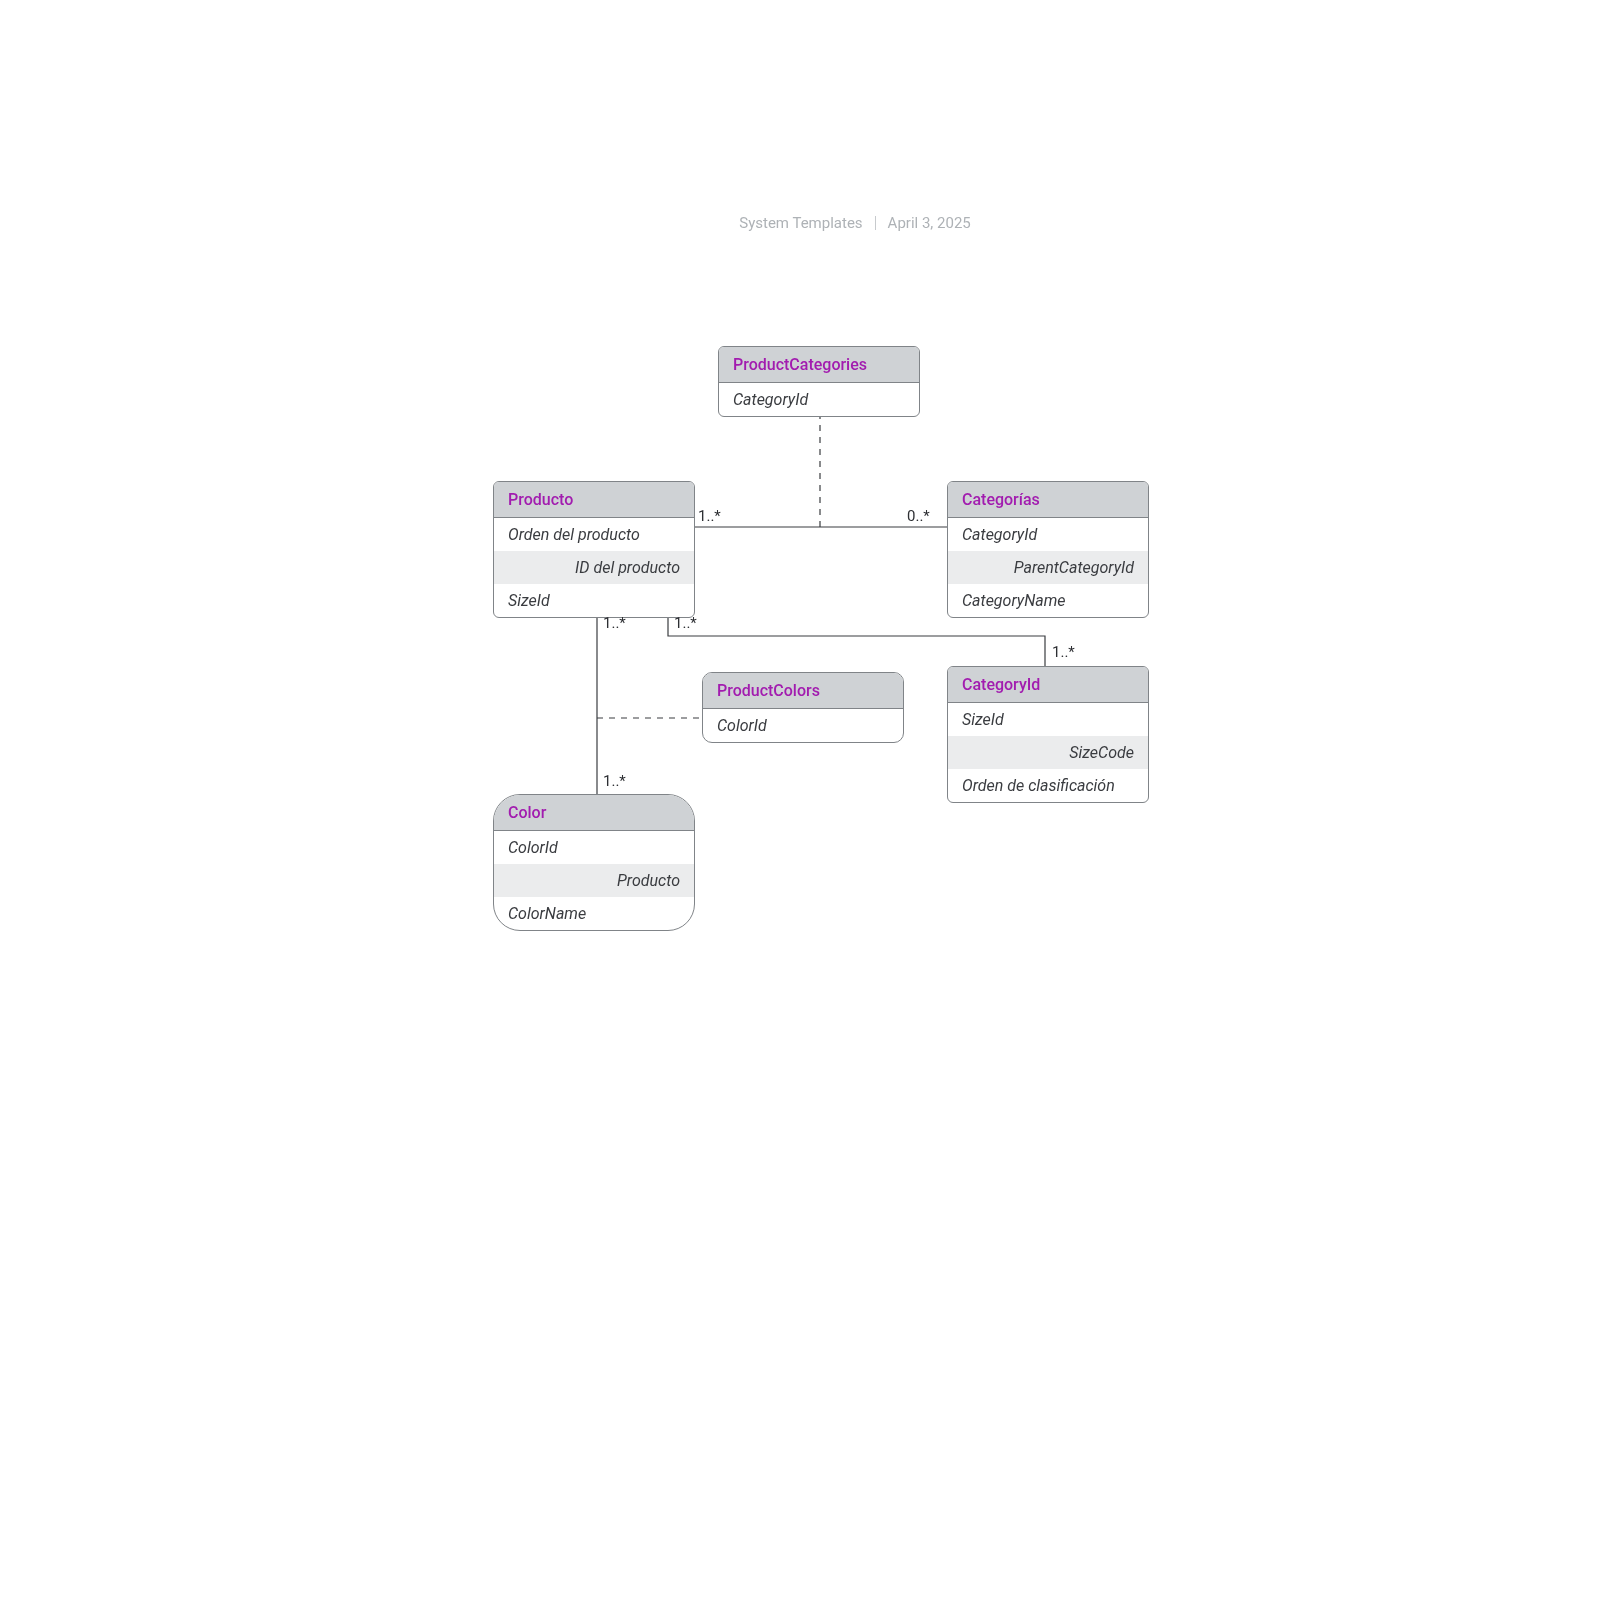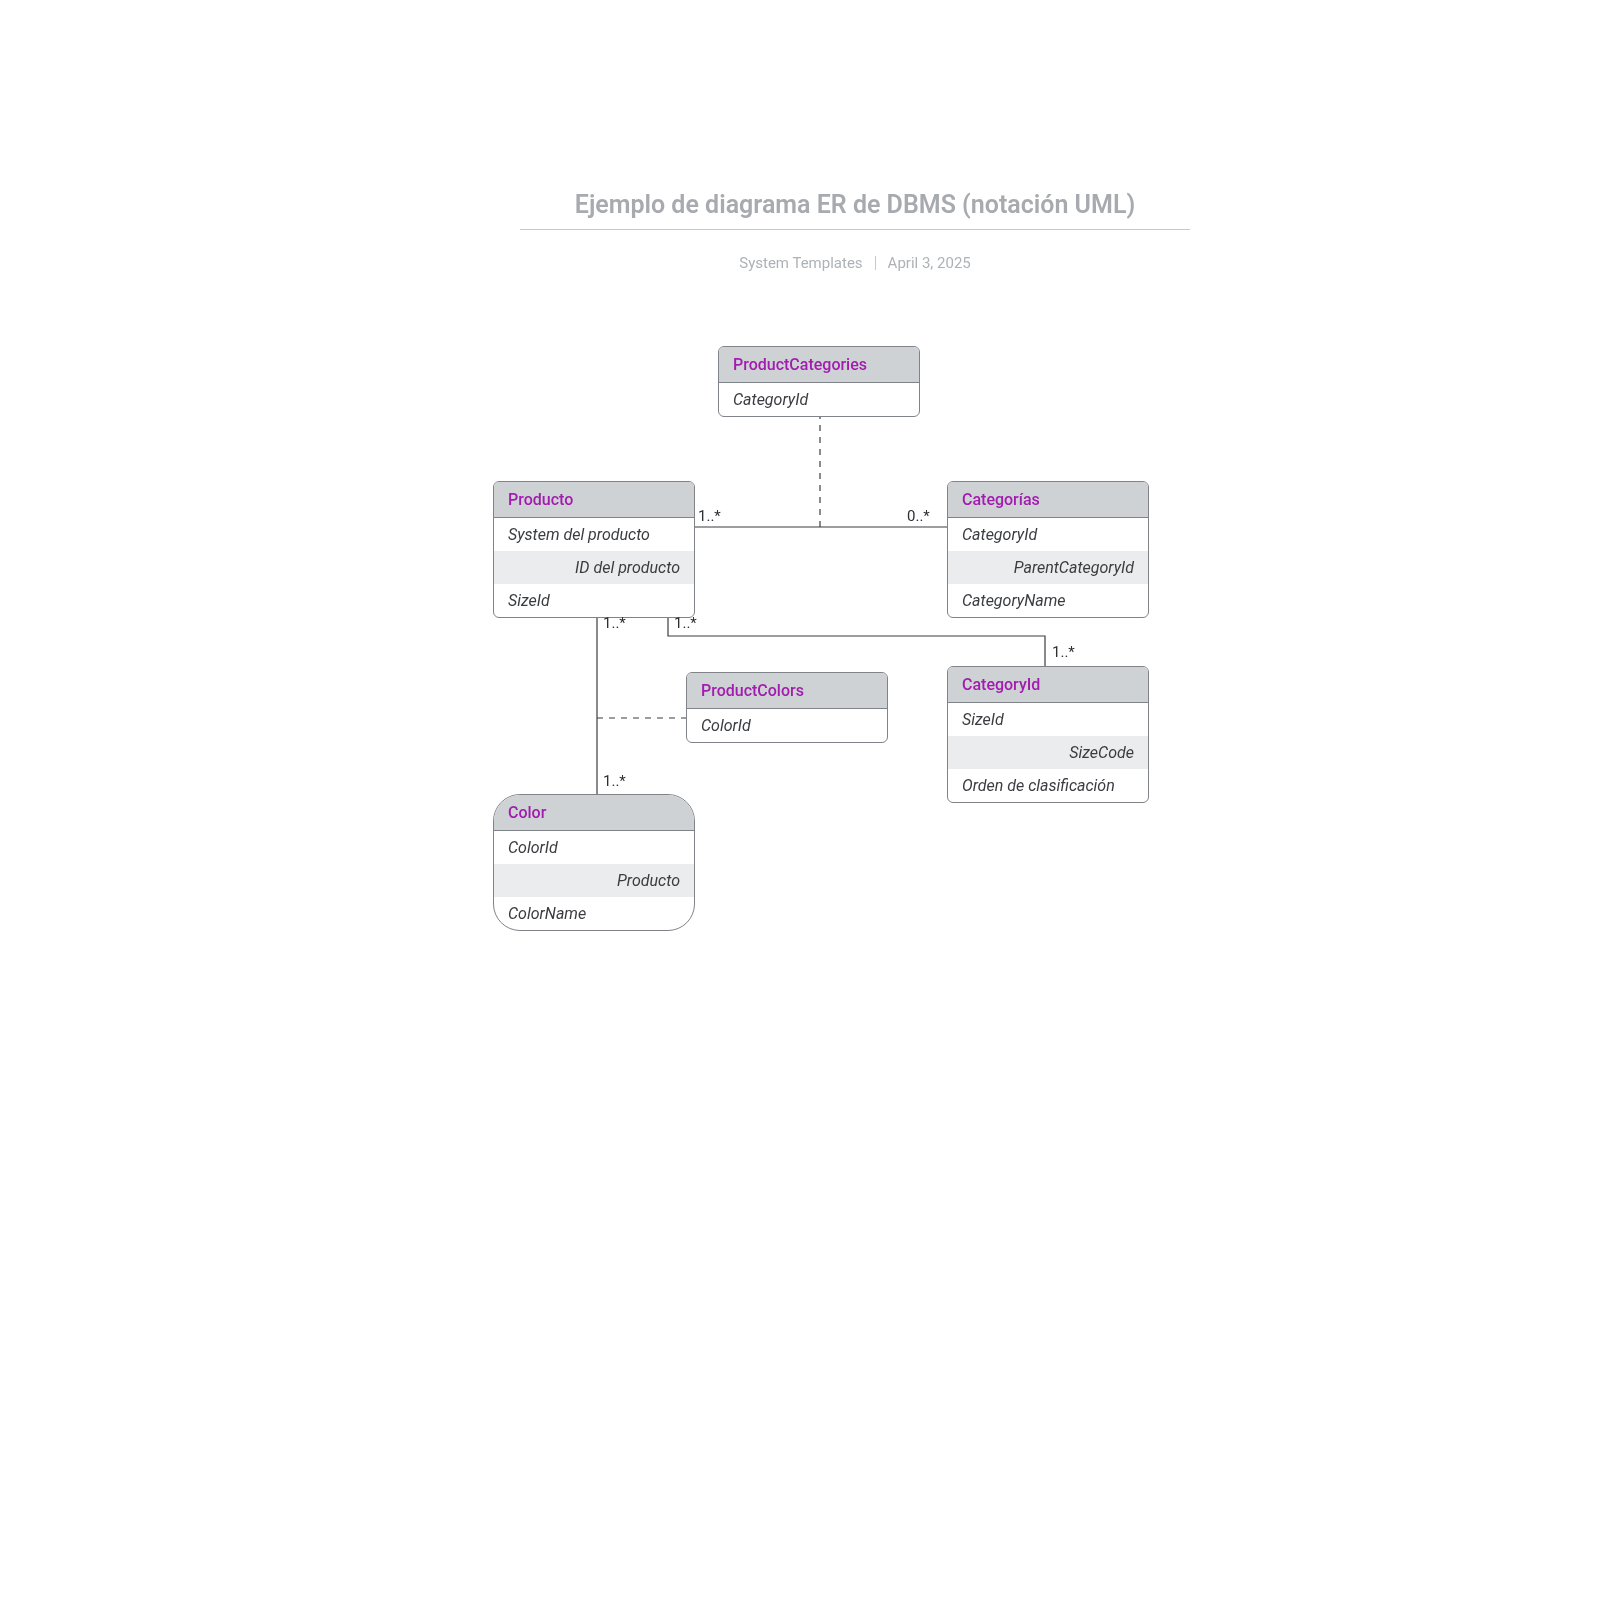--- a/index.html
+++ b/index.html
@@ -13,21 +13,20 @@
   .entity .erow{padding:7px 14px;color:#3a3c40;font-style:italic;}
   .entity .erow.alt{background:#ebeced;text-align:right;}
   svg.lines{position:absolute;left:0;top:0;width:1599px;height:1599px;pointer-events:none;}
   .mult{position:absolute;font-size:15px;color:#2d2f33;}
 </style>
 </head>
 <body>
 <div class="canvas">
 
 <div class="header">
-  <div class="title">Ejemplo de diagrama ER de DBMS (notación UML)</div>
   <div class="meta">
     <span>System Templates</span>
     <span class="divider"></span>
     <span>April 3, 2025</span>
   </div>
 </div>
 
 <svg class="lines">
 
   <line x1="693" y1="527" x2="947" y2="527" stroke="#3a3c40" stroke-width="1.2"></line>
@@ -41,33 +40,33 @@
   <line x1="597" y1="718" x2="717" y2="718" stroke="#3a3c40" stroke-width="1.2" stroke-dasharray="6 6"></line>
 </svg>
 
 <div class="entity" style="left:718px;top:346px;width:200px;">
   <div class="ehdr">ProductCategories</div>
   <div class="erow">CategoryId</div>
 </div>
 
 <div class="entity" style="left:493px;top:481px;width:200px;">
   <div class="ehdr">Producto</div>
-  <div class="erow">System del producto</div>
+  <div class="erow">Orden del producto</div>
   <div class="erow alt">ID del producto</div>
   <div class="erow">SizeId</div>
 </div>
 
 <div class="entity" style="left:947px;top:481px;width:200px;">
   <div class="ehdr">Categorías</div>
   <div class="erow">CategoryId</div>
   <div class="erow alt">ParentCategoryId</div>
   <div class="erow">CategoryName</div>
 </div>
 
-<div class="entity" style="left:686px;top:672px;width:200px;">
+<div class="entity" style="left:702px;top:672px;width:200px;border-radius:10px;">
   <div class="ehdr">ProductColors</div>
   <div class="erow">ColorId</div>
 </div>
 
 <div class="entity" style="left:947px;top:666px;width:200px;">
   <div class="ehdr">CategoryId</div>
   <div class="erow">SizeId</div>
   <div class="erow alt">SizeCode</div>
   <div class="erow">Orden de clasificación</div>
 </div>

